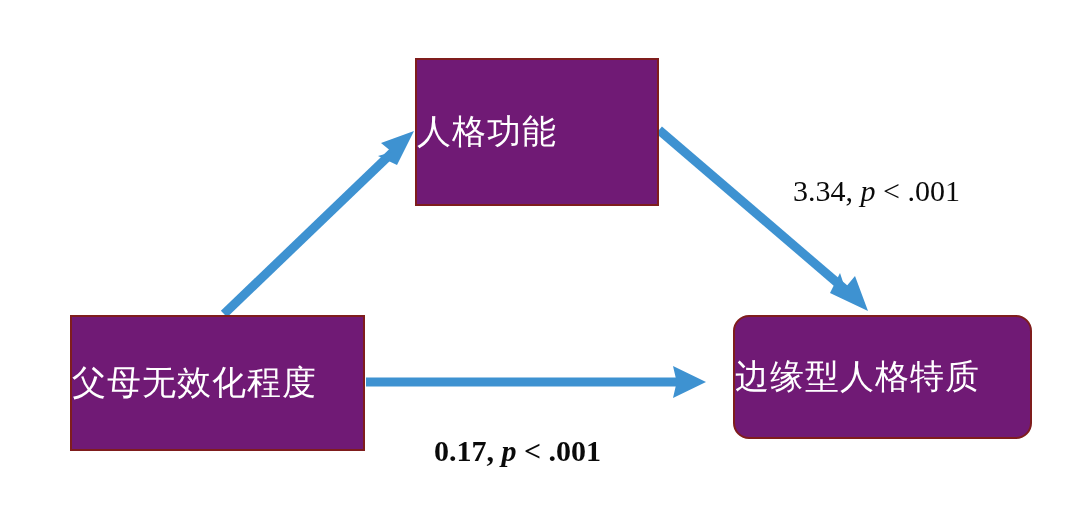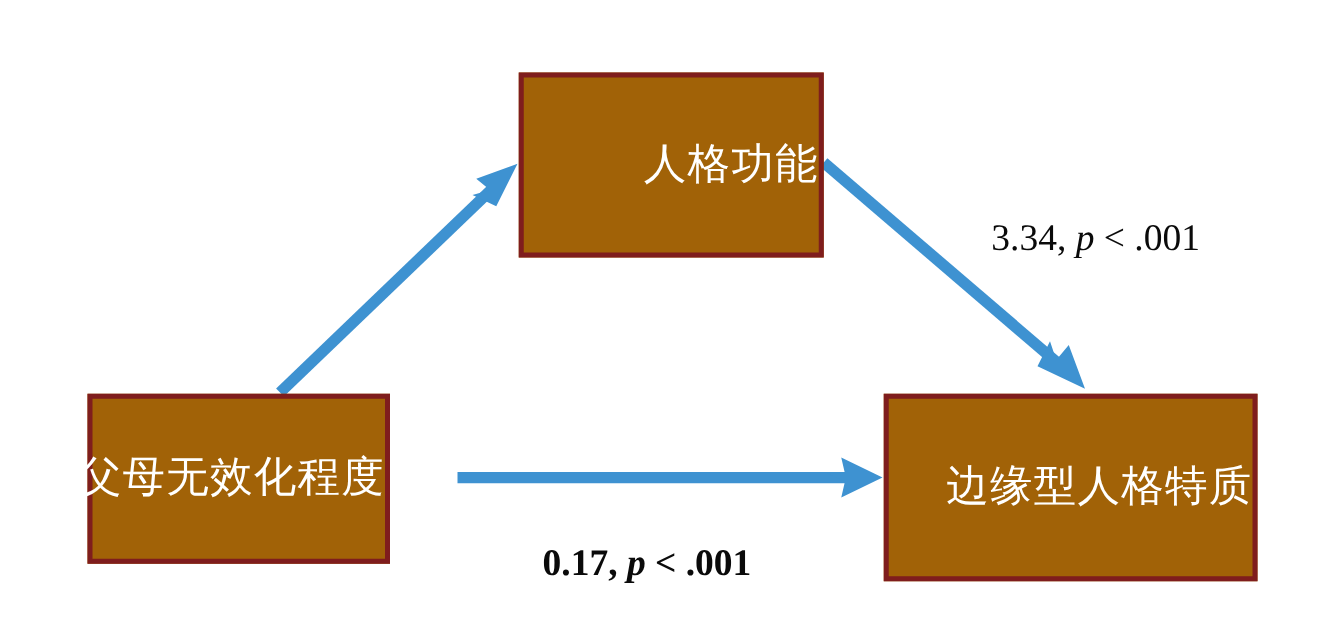--- a/index.html
+++ b/index.html
@@ -11,52 +11,53 @@
     position: relative;
     width: 1070px;
     height: 514px;
     background: #ffffff;
     overflow: hidden;
     font-family: "Liberation Sans", sans-serif;
   }
   .node-box {
     position: absolute;
     box-sizing: border-box;
-    background: #a16207;
-    border: 4px solid #7f1d1d;
+    background: #701a75;
+    border: 2px solid #7f1d1d;
     display: flex;
     align-items: center;
-    justify-content: flex-end;
+    justify-content: flex-start;
   }
   .node-label {
     color: #ffffff;
     font-family: "Liberation Serif", "DejaVu Serif", serif;
     font-size: 34px;
     line-height: 1;
     letter-spacing: 1px;
     white-space: nowrap;
     font-weight: 400;
   }
   #node-mediator {
     left: 415px;
     top: 58px;
     width: 244px;
     height: 148px;
   }
   #node-predictor {
     left: 70px;
     top: 315px;
-    width: 242px;
+    width: 295px;
     height: 136px;
   }
   #node-outcome {
-    left: 707px;
+    left: 733px;
     top: 315px;
     width: 299px;
-    height: 150px;
+    height: 124px;
+    border-radius: 16px;
   }
   #arrow-layer {
     position: absolute;
     left: 0;
     top: 0;
     width: 1070px;
     height: 514px;
     pointer-events: none;
   }
   .path-label {

